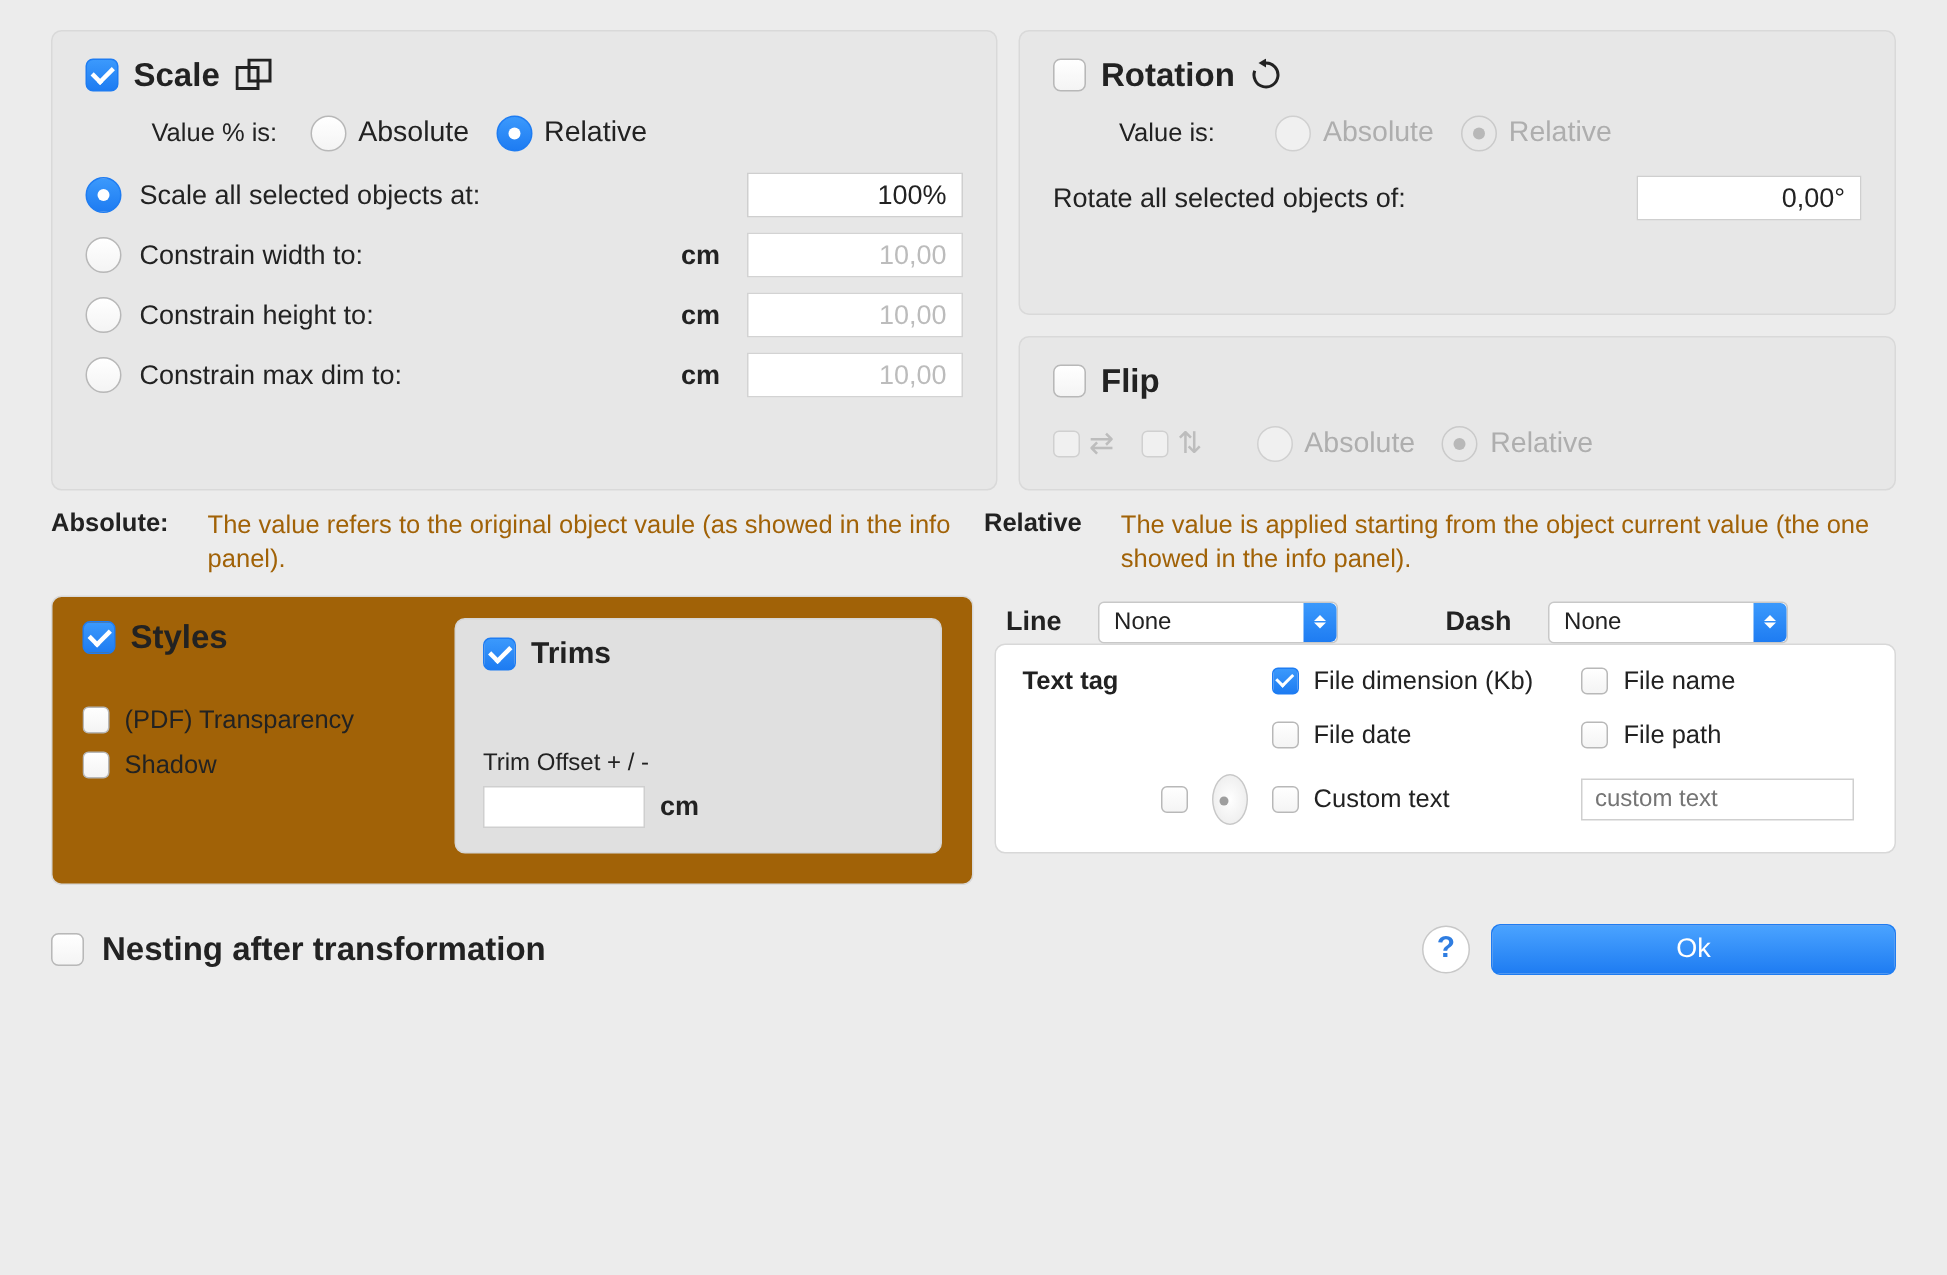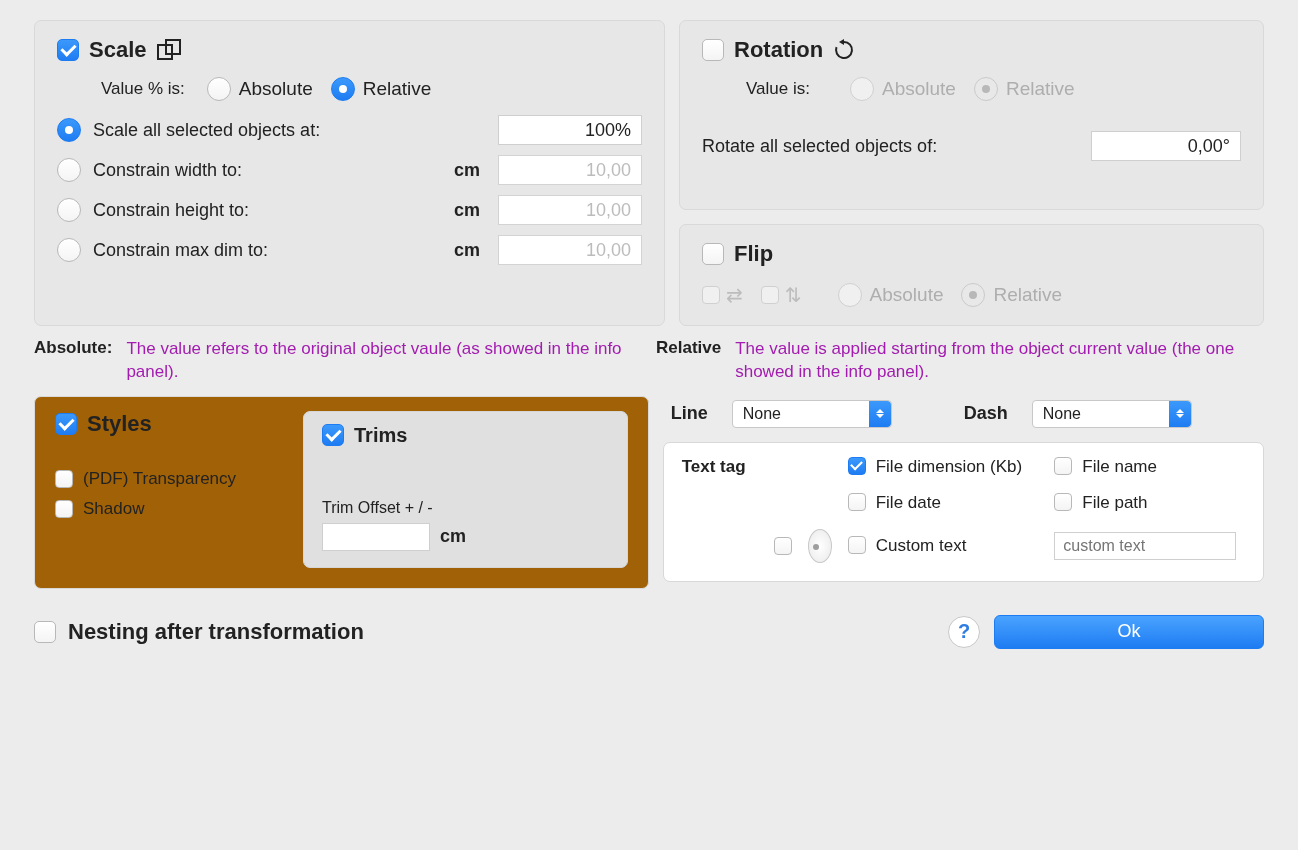--- a/index.html
+++ b/index.html
@@ -110,21 +110,21 @@
     border: 1px solid #cfcfcf; background: #fff;
     font-size: 18px; text-align: right; padding: 2px 10px;
     color: #222;
   }
   .field.dim { color: #bcbcbc; border-color:#d3d3d3; }
   .field.small { width: 108px; height: 28px; }
 
   .help-row { display: flex; gap: 14px; margin: 6px 0 12px 0; }
   .help-col { flex: 1; display: flex; gap: 14px; }
   .help-col .k { font-weight: 700; }
-  .help-col .v { color: #a21caf; font-size: 17px; line-height: 1.35; }
+  .help-col .v { color: #a16207; font-size: 17px; line-height: 1.35; margin-left: 12px; }
 
   
   .row-styles { display: flex; gap: 14px; }
   .panel-styles-outer {
     background:#a16207; border:1px solid #d9d9d9; border-radius:7px;
     padding: 14px 20px 20px 20px;
     display:flex; gap:18px;
   }
   .styles-left { width: 230px; }
   .styles-left .section-title { margin-bottom: 22px; }
@@ -135,21 +135,21 @@
     flex: 1;
     display:flex; gap: 30px;
   }
   .trims-left { flex: 1; }
   .trims-left .section-title { font-size: 20px; margin-bottom: 18px; }
   .trims-left .sub { font-size: 16px; margin-top: 34px; }
   .trims-right { display:flex; flex-direction:column; gap: 14px; font-size:17px; }
   .trims-right .r { display:flex; align-items:center; gap:10px; }
 
   .styles-right {
-    display:flex; flex-direction:column; gap: 14px;
+    display:flex; flex-direction:column; 
     flex: 1.05;
   }
   .line-dash {
     display:flex; align-items:center; gap: 24px; padding: 4px 8px 0 8px;
   }
   .line-dash .lbl { font-weight:700; font-size:18px; }
   .select {
     height: 28px; width: 160px;
     background:#fff; border:1px solid #c8c8c8; border-radius:4px;
     display:inline-flex; align-items:center; justify-content:space-between;
@@ -172,21 +172,21 @@
     padding: 14px 18px 18px 18px;
   }
   .tag-grid {
     display:grid;
     grid-template-columns: 110px 24px 1fr 1fr;
     column-gap: 16px; row-gap: 16px;
     align-items:center;
     font-size:17px;
   }
   .tag-grid .ttl { font-weight:700; }
-  .cell { display:flex; align-items:flex-start; gap:10px; white-space:nowrap; }
+  .cell { display:flex; align-items:center; gap:10px; white-space:nowrap; }
   .dial {
     width: 34px; height: 34px; border-radius:50%;
     border:1px solid #c8c8c8; background: radial-gradient(#fff,#e9e9e9);
     position:relative; display:inline-block;
   }
   .dial::after {
     content:""; position:absolute; width:6px; height:6px; background:#9e9e9e; border-radius:50%;
     left:4px; top:14px;
   }
   .pfield {
@@ -306,21 +306,21 @@
           <span class="opt disabled">
             <span class="radio disabled"></span>
             <span>Absolute</span>
           </span>
           <span class="opt disabled">
             <span class="radio disabled selected"></span>
             <span>Relative</span>
           </span>
         </div>
 
-        <div class="opt-line" style="margin-top:30px">
+        <div class="opt-line" style="margin-top:16px">
           <span>Rotate all selected objects of:</span>
           <span class="spacer"></span>
           <input class="field" style="width: 150px; padding-left: 24px;" value="0,00°">
         </div>
       </div>
 
       <div class="panel panel-flip">
         <div class="section-title">
           <span class="chk"></span>
           <span>Flip</span>

